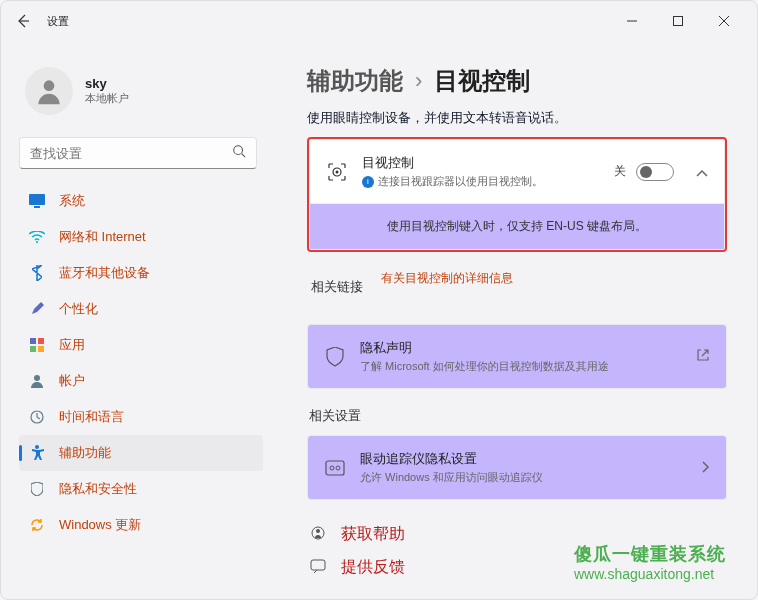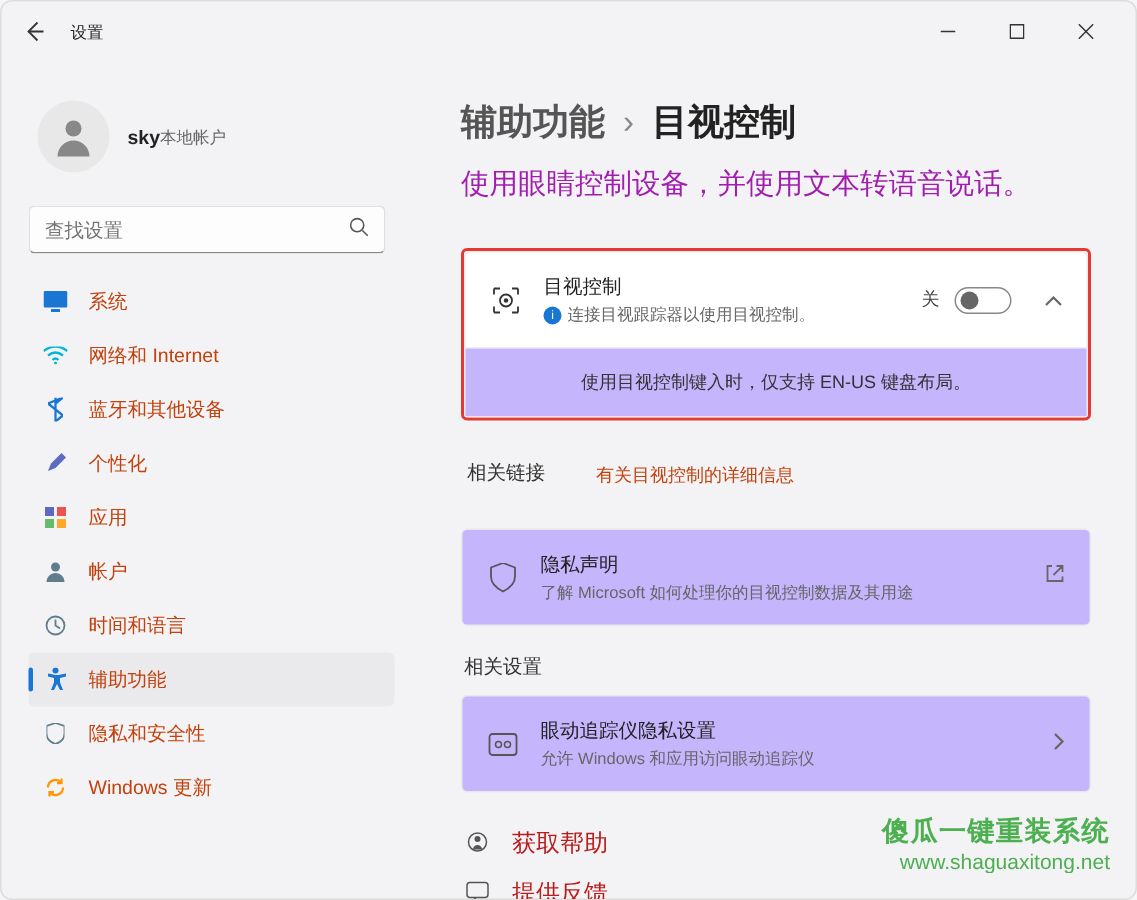--- a/index.html
+++ b/index.html
@@ -8,61 +8,61 @@
 .titlebar { height: 40px; display: flex; align-items: center; padding: 0 10px; }
 .back-btn { width: 24px; height: 24px; display: flex; align-items: center; justify-content: center; cursor: pointer; margin-right: 12px; }
 .titlebar-title { font-size: 11px; color: #222; }
 .window-controls { margin-left: auto; display: flex; gap: 0; }
 .win-ctrl { width: 46px; height: 32px; display: flex; align-items: center; justify-content: center; cursor: pointer; font-size: 12px; }
 .content-area { flex: 1; display: flex; overflow: hidden; }
 .sidebar { width: 270px; padding: 10px 0 10px 10px; display: flex; flex-direction: column; }
 .user-info { display: flex; align-items: center; padding: 16px 14px; gap: 12px; }
 .avatar { width: 48px; height: 48px; border-radius: 50%; background: #e8e8e8; display: flex; align-items: center; justify-content: center; }
 .avatar svg { width: 32px; height: 32px; fill: #888; }
-.user-text { display: flex; flex-direction: row; }
+.user-text { display: flex; flex-direction: column; }
 .user-name { font-size: 13px; font-weight: 600; color: #222; }
 .user-type { font-size: 11px; color: #666; }
 .search-box { margin: 6px 14px 10px 8px; height: 32px; background: #fdfdfd; border: 1px solid #e0e0e0; border-bottom: 1px solid #888; border-radius: 4px; display: flex; align-items: center; padding: 0 10px; }
 .search-box input { flex: 1; border: none; outline: none; background: transparent; font-size: 13px; color: #333; }
 .search-icon { color: #555; }
 .nav-list { list-style: none; padding: 4px 8px; overflow-y: auto; flex: 1; }
 .nav-item { display: flex; align-items: center; height: 36px; padding: 0 10px; border-radius: 4px; cursor: pointer; gap: 14px; font-size: 13px; color: #c2410c; position: relative; }
 .nav-item.active { background: #eaeaec; }
 .nav-item.active::before { content: ""; position: absolute; left: 0; top: 10px; bottom: 10px; width: 3px; background: #1976d2; border-radius: 2px; }
 .nav-icon { width: 16px; height: 16px; display: flex; align-items: center; justify-content: center; flex-shrink: 0; }
 .main { flex: 1; padding: 24px 30px 0 36px; overflow-y: auto; }
 .breadcrumb { display: flex; align-items: center; gap: 12px; margin-bottom: 12px; }
 .bc-parent { font-size: 24px; font-weight: 600; color: #555; }
 .bc-sep { font-size: 22px; color: #888; }
 .bc-current { font-size: 24px; font-weight: 600; color: #222; }
-.subtitle { font-size: 19px; color: #a21caf; margin-bottom: 30px; }
+.subtitle { font-size: 13px; color: #0f172a; margin-bottom: 10px; }
 .red-box { border: 2px solid #e53935; border-radius: 4px; overflow: hidden; margin-bottom: 18px; }
 .setting-card { background: #fff; border: 1px solid #e9e9e9; border-radius: 4px; }
 .card-row { display: flex; align-items: center; padding: 14px 16px; gap: 14px; }
 .card-row.bordered { border-bottom: 1px solid #eee; }
 .card-icon { width: 22px; height: 22px; flex-shrink: 0; display: flex; align-items: center; justify-content: center; }
 .card-text { flex: 1; }
 .card-title { font-size: 13px; color: #222; }
 .card-desc { font-size: 11px; color: #666; margin-top: 2px; display: flex; align-items: center; gap: 4px; }
 .info-badge { width: 12px; height: 12px; border-radius: 50%; background: #1976d2; color: #fff; font-size: 8px; display: inline-flex; align-items: center; justify-content: center; flex-shrink: 0; }
 .toggle-wrap { display: flex; align-items: center; gap: 10px; }
 .toggle-label { font-size: 12px; color: #444; }
 .toggle { width: 38px; height: 18px; border-radius: 10px; background: #fff; border: 1px solid #888; position: relative; cursor: pointer; }
 .toggle::after { content: ""; position: absolute; left: 3px; top: 2px; width: 12px; height: 12px; border-radius: 50%; background: #666; }
 .chevron { color: #666; cursor: pointer; margin-left: 8px; }
 .card-note { padding: 14px 20px; font-size: 12px; color: #333; text-align: center; background: #c4b5fd; }
 .section-header { font-size: 13px; color: #333; margin: 8px 0 10px 2px; }
-.inline-link { display: flex; gap: 34px; align-items: center; margin-bottom: 18px; padding-left: 2px; }
+.inline-link { display: flex; gap: 18px; align-items: flex-start; margin-bottom: 18px; padding-left: 2px; }
 .link { color: #c2410c; font-size: 12px; cursor: pointer; }
 .panel { background: #c4b5fd; border: 1px solid #e9e9e9; border-radius: 4px; margin-bottom: 18px; }
 .panel-row { display: flex; align-items: center; padding: 14px 16px; gap: 14px; cursor: pointer; }
 .ext-icon { color: #666; }
 .help-link { display: flex; align-items: flex-start; gap: 14px; padding: 6px 2px; font-size: 16px; color: #b91c1c; cursor: pointer; }
 .help-icon { width: 18px; height: 18px; display: flex; align-items: center; justify-content: center; color: #555; }
-.watermark { position: absolute; bottom: 18px; right: 18px; text-align: right; pointer-events: none; }
+.watermark { position: absolute; bottom: 18px; right: 32px; pointer-events: none; }
 .wm1 { color: #4caf50; font-size: 18px; font-weight: bold; letter-spacing: 1px; }
 .wm2 { color: #4caf50; font-size: 14px; }
 </style>
 </head>
 <body>
 
 <div class="window">
   <div class="titlebar">
     <div class="back-btn">
       <svg width="16" height="16" viewBox="0 0 16 16">

